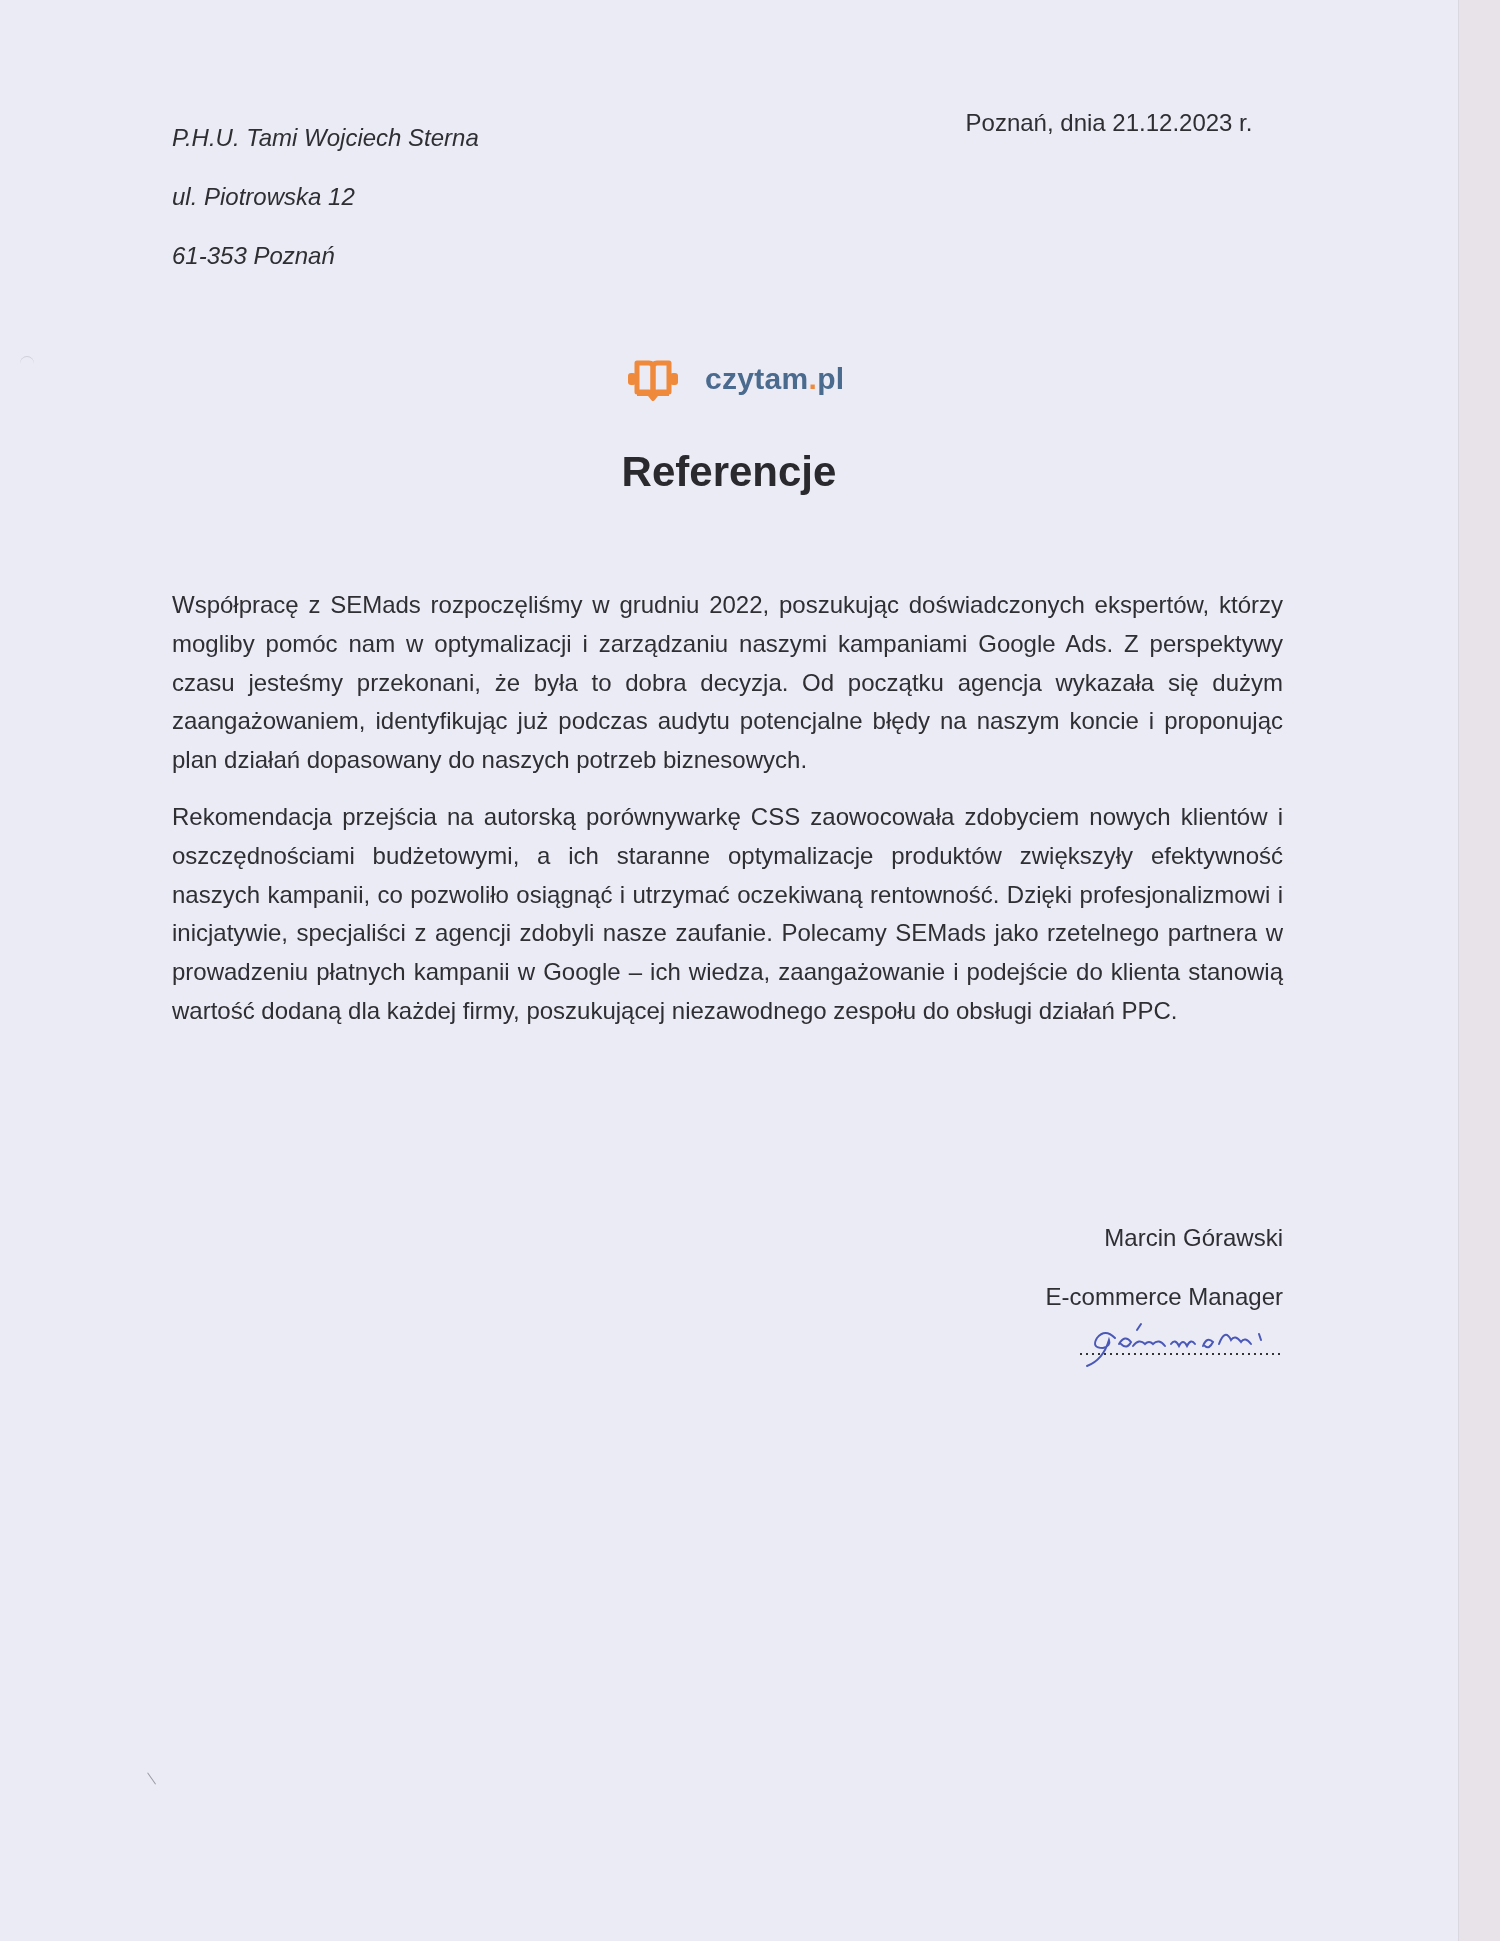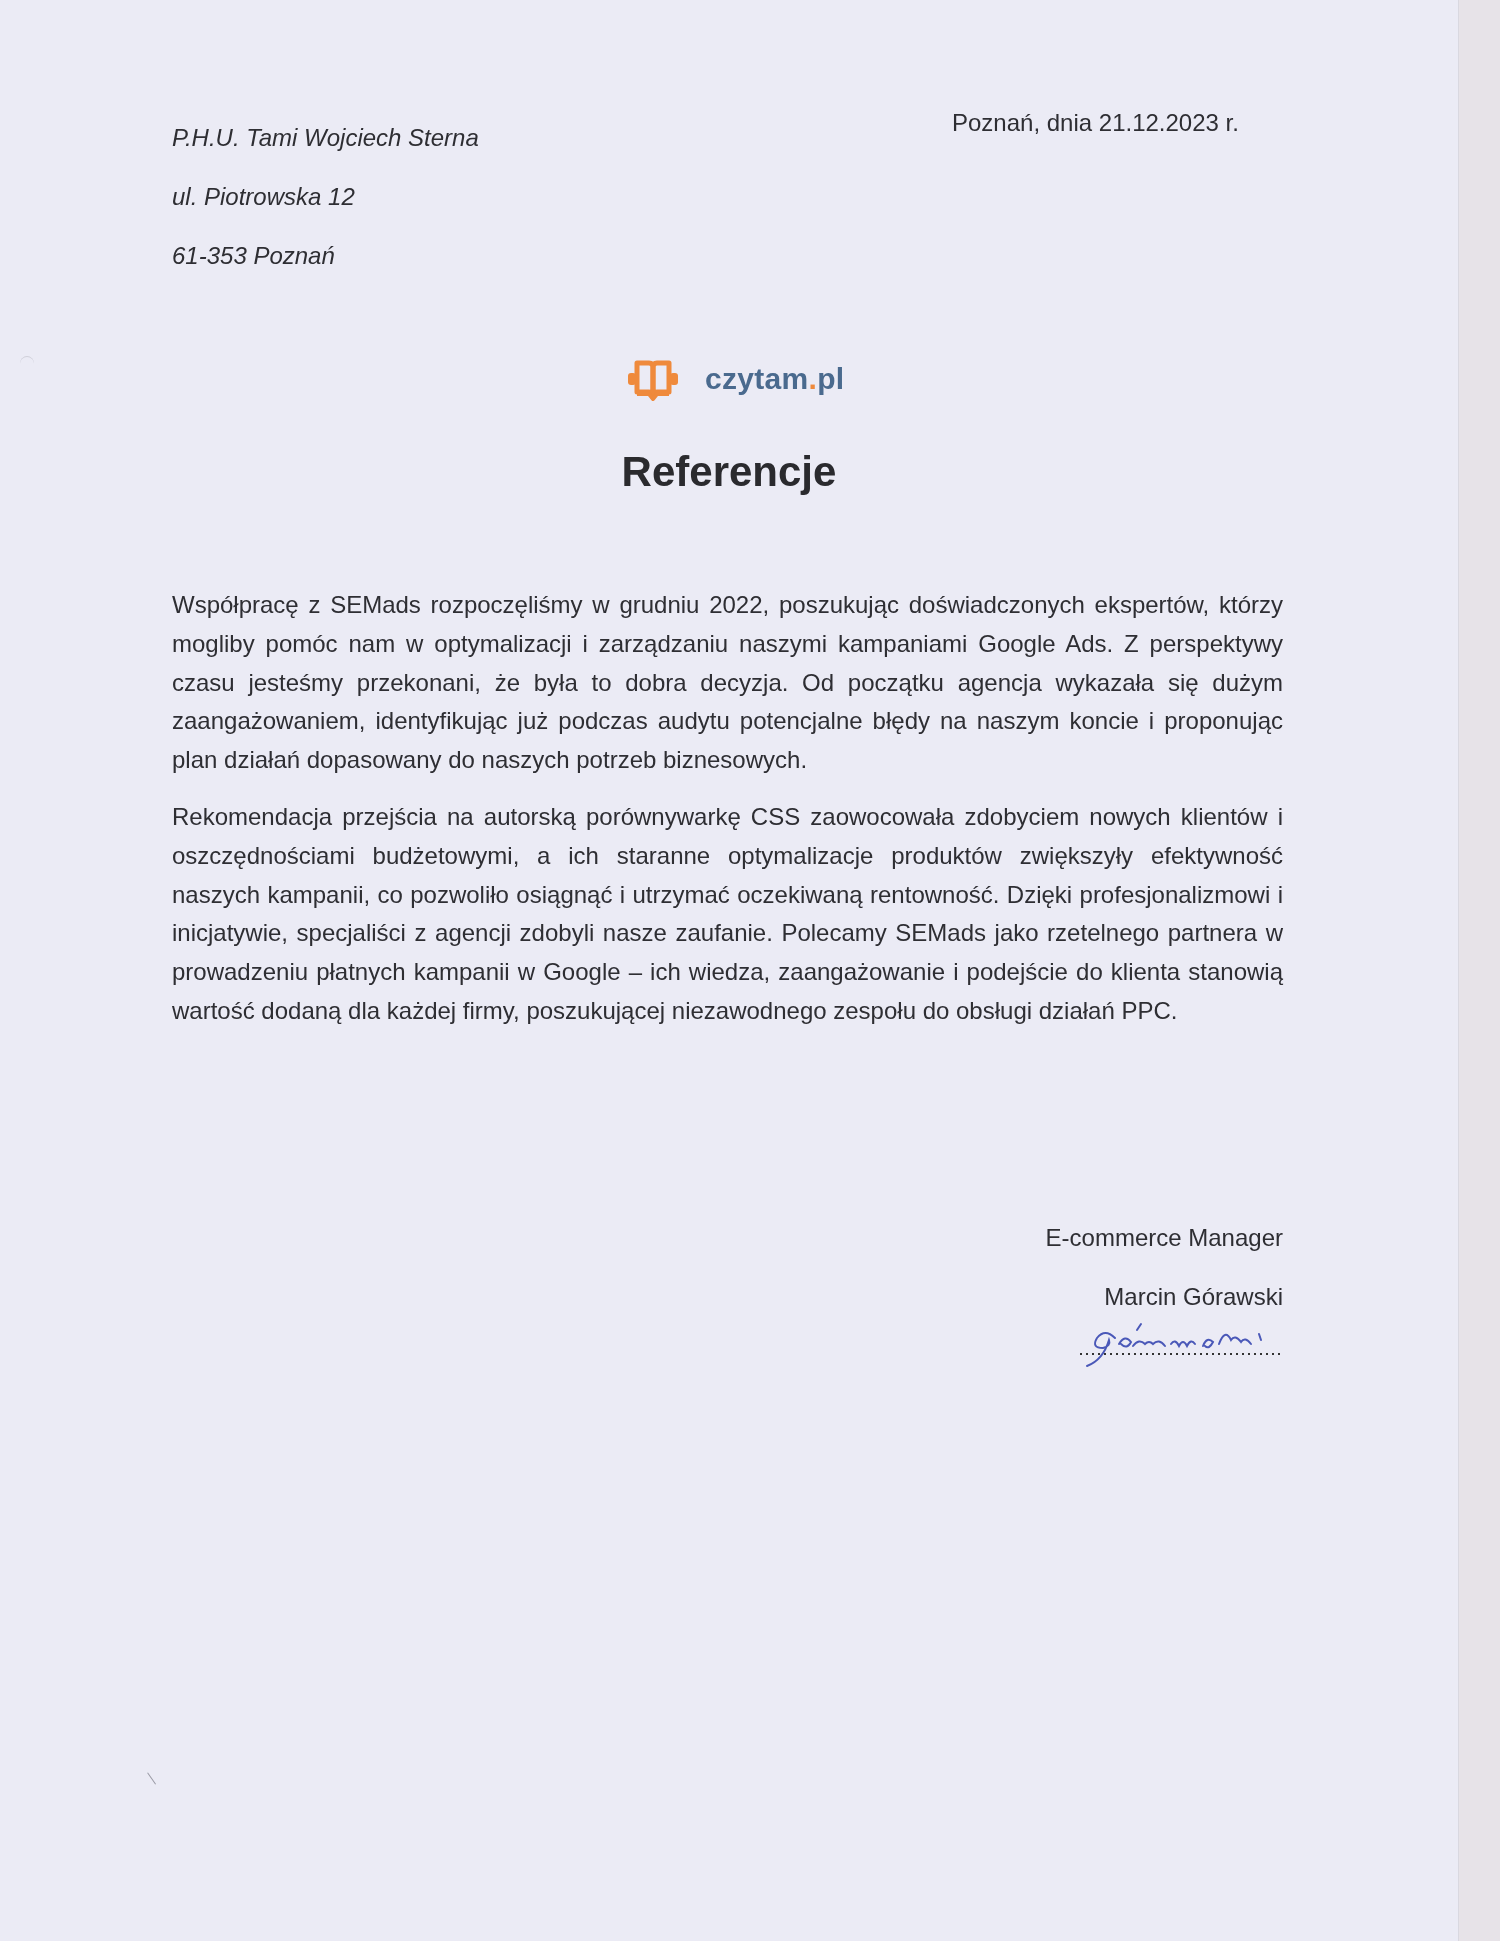--- a/index.html
+++ b/index.html
@@ -23,21 +23,21 @@
       background: #e7e3e8;
       border-left: 1px solid #d9d8e0;
     }
     .sender {
       position: absolute; left: 172px; top: 108px;
       font-size: 24px; line-height: 59px;
     }
     .sender div { white-space: nowrap; font-style: italic; }
     .date {
       position: absolute; left: 952px; top: 108px;
-      width: 314px; text-align: left;
+      width: 314px; text-align: center;
       font-size: 24px; line-height: 30px;
       white-space: nowrap;
     }
     .logo {
       position: absolute; left: 625px; top: 356px;
       display: flex; align-items: center; gap: 24px;
     }
     .logo svg { display: block; }
     .logo-text {
       font-size: 30px; font-weight: bold; color: #4a6a8e;
@@ -100,22 +100,22 @@
   </div>
 
   <div class="title">Referencje</div>
 
   <div class="body">
     <p>Współpracę z SEMads rozpoczęliśmy w grudniu 2022, poszukując doświadczonych ekspertów, którzy mogliby pomóc nam w optymalizacji i zarządzaniu naszymi kampaniami Google Ads. Z perspektywy czasu jesteśmy przekonani, że była to dobra decyzja. Od początku agencja wykazała się dużym zaangażowaniem, identyfikując już podczas audytu potencjalne błędy na naszym koncie i proponując plan działań dopasowany do naszych potrzeb biznesowych.</p>
     <p>Rekomendacja przejścia na autorską porównywarkę CSS zaowocowała zdobyciem nowych klientów i oszczędnościami budżetowymi, a ich staranne optymalizacje produktów zwiększyły efektywność naszych kampanii, co pozwoliło osiągnąć i utrzymać oczekiwaną rentowność. Dzięki profesjonalizmowi i inicjatywie, specjaliści z agencji zdobyli nasze zaufanie. Polecamy SEMads jako rzetelnego partnera w prowadzeniu płatnych kampanii w Google – ich wiedza, zaangażowanie i podejście do klienta stanowią wartość dodaną dla każdej firmy, poszukującej niezawodnego zespołu do obsługi działań PPC.</p>
   </div>
 
   <div class="sign">
+    <div>Marcin Górawski</div>
     <div>E-commerce Manager</div>
-    <div>Marcin Górawski</div>
   </div>
 
   <div class="signature">
     <svg width="210" height="60" viewBox="0 0 210 60">
       <line x1="5" y1="44" x2="208" y2="44" stroke="#333" stroke-width="2" stroke-dasharray="2 4"></line>
       <g fill="none" stroke="#4a58b8" stroke-width="2" stroke-linecap="round">
         <path d="M40 28 Q30 18 22 28 Q16 38 28 38 Q36 36 34 30 Q28 50 12 56"></path>
         <path d="M44 34 Q50 24 56 32 Q52 40 46 34"></path>
         <path d="M62 20 L66 14"></path>
         <path d="M58 36 Q64 28 70 34 Q74 30 78 34 Q84 28 90 36"></path>

